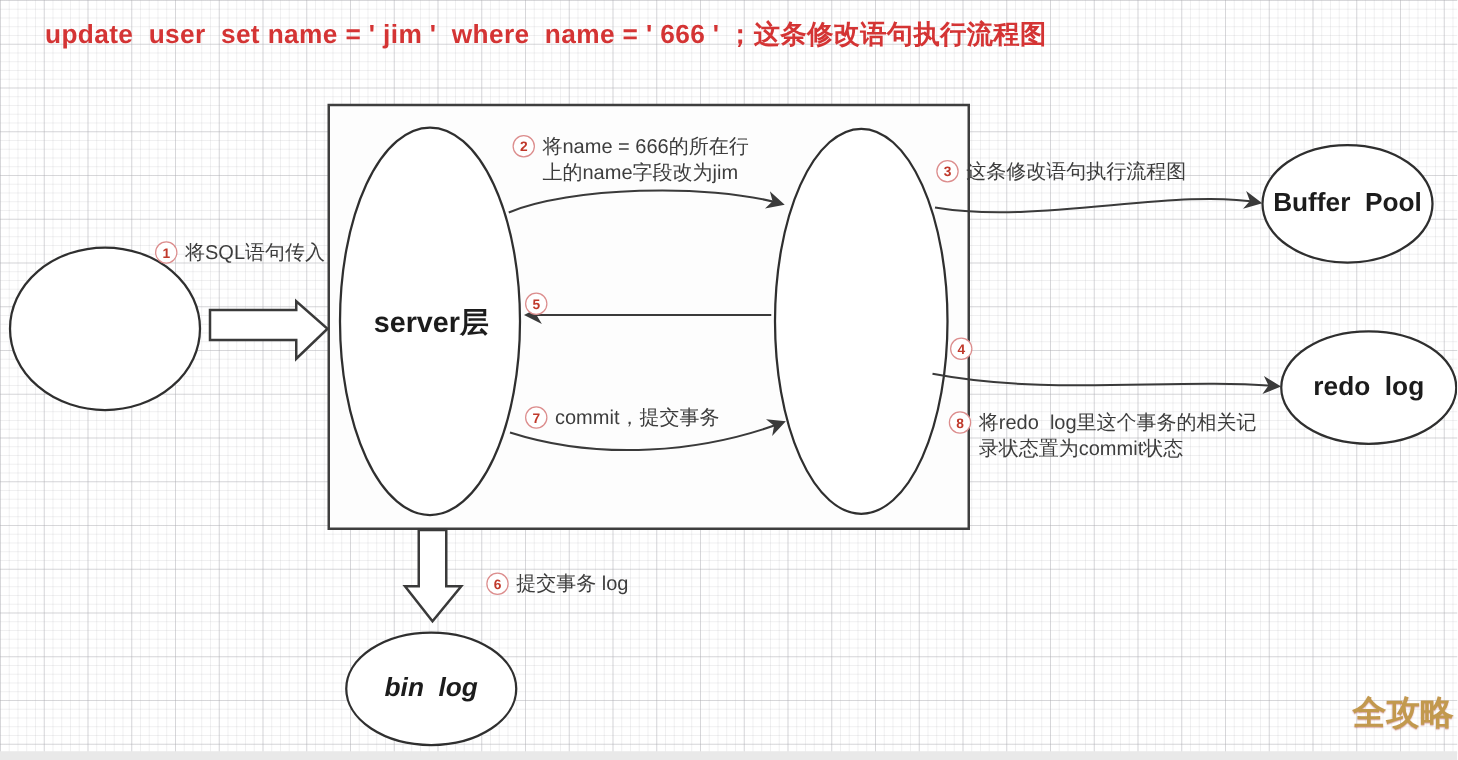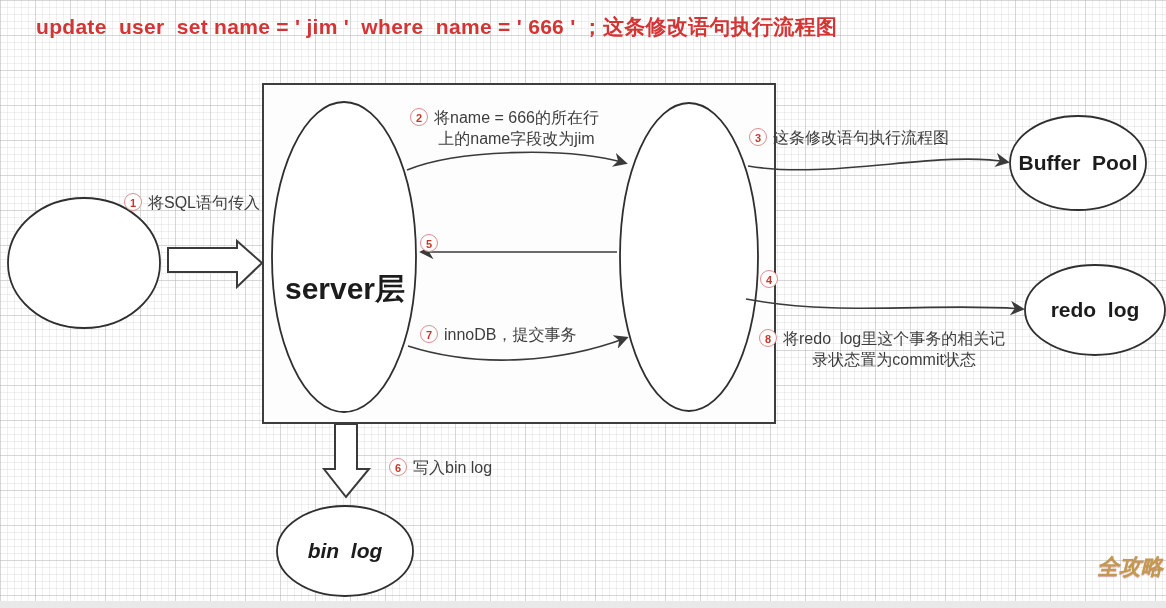--- a/index.html
+++ b/index.html
@@ -18,42 +18,41 @@
     position:absolute;left:36px;top:13px;
     font-size:21px;font-weight:bold;color:#d43434;
     white-space:pre;letter-spacing:.3px;
   }
   svg.layer{position:absolute;left:0;top:0;width:1166px;height:608px;}
   .node-label{
     position:absolute;transform:translate(-50%,-50%);
     font-weight:bold;color:#1c1c1c;text-align:center;white-space:pre;
   }
   .lbl-mysql{left:84px;top:263px;font-size:21px;}
-  .lbl-server{left:345px;top:258px;font-size:30px;margin-top:31px;}
+  .lbl-server{left:345px;top:258px;font-size:23px;}
   .lbl-innodb{left:690px;top:258px;font-size:24px;line-height:31px;}
   .lbl-buffer{left:1078px;top:163px;font-size:21px;}
   .lbl-redo{left:1095px;top:310px;font-size:21px;text-align:center;}
   .lbl-bin{left:345px;top:551px;font-size:21px;font-style:italic;}
   .step{
     position:absolute;display:flex;align-items:flex-start;gap:6px;
     font-size:16px;color:#3d3d3d;line-height:21px;
   }
   .step .num{
     flex:0 0 auto;width:18px;height:18px;margin-top:1px;
     border:1.4px solid #dc8d8d;border-radius:50%;
     color:#c0392b;background:#fff;
     font-size:11px;font-weight:bold;line-height:18px;text-align:center;
     box-sizing:border-box;
   }
-  .step .txt{white-space:pre;text-align:center;}
+  .step .txt{white-space:pre;text-align:left;}
   .watermark{
     position:absolute;right:3px;top:552px;
-    font-size:22px;font-weight:bold;color:#c2994e;
+    font-size:27px;font-weight:bold;color:#c2994e;
     text-shadow:0 1px 1px rgba(170,60,50,.45);
-    font-style:italic;
   }
   .bottom-strip{
     position:absolute;left:0;right:0;bottom:0;height:7px;background:#e9e9e9;
   }
 </style>
 </head>
 <body>
 
 <div class="stage">
 
@@ -114,26 +113,26 @@
   <div class="step" style="left:760px;top:269px;">
     <span class="num">4</span>
   </div>
 
   <div class="step" style="left:420px;top:233px;">
     <span class="num">5</span>
   </div>
 
   <div class="step" style="left:389px;top:457px;">
     <span class="num">6</span>
-    <span class="txt">写入bin log</span>
+    <span class="txt">提交事务 log</span>
   </div>
 
   <div class="step" style="left:420px;top:324px;">
     <span class="num">7</span>
-    <span class="txt">innoDB，提交事务</span>
+    <span class="txt">commit，提交事务</span>
   </div>
 
   <div class="step" style="left:759px;top:328px;">
     <span class="num">8</span>
     <span class="txt">将redo  log里这个事务的相关记
 录状态置为commit状态</span>
   </div>
 
   <div class="watermark">全攻略</div>
   <div class="bottom-strip"></div>

